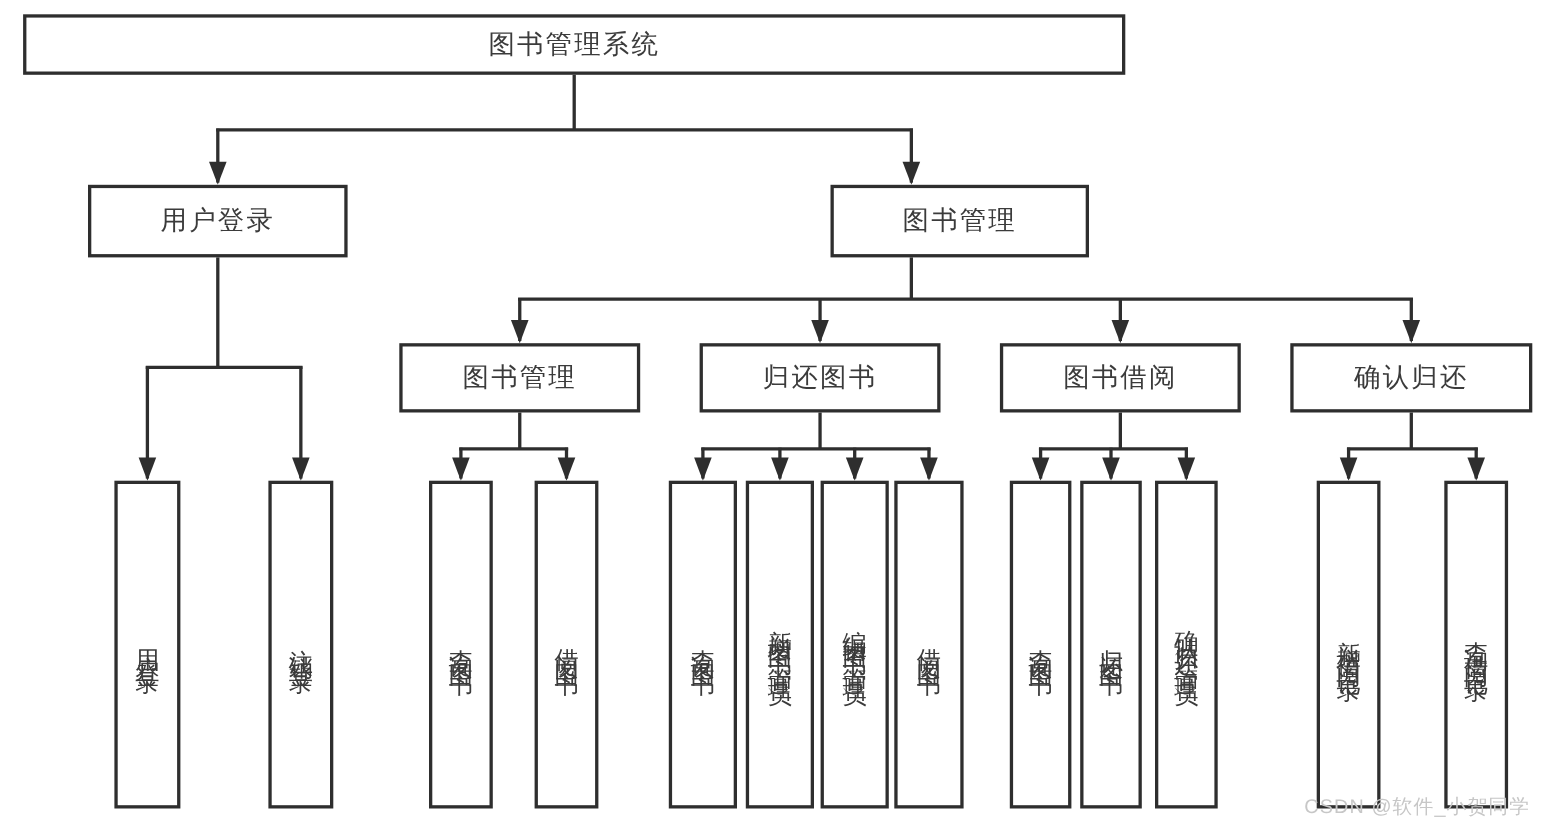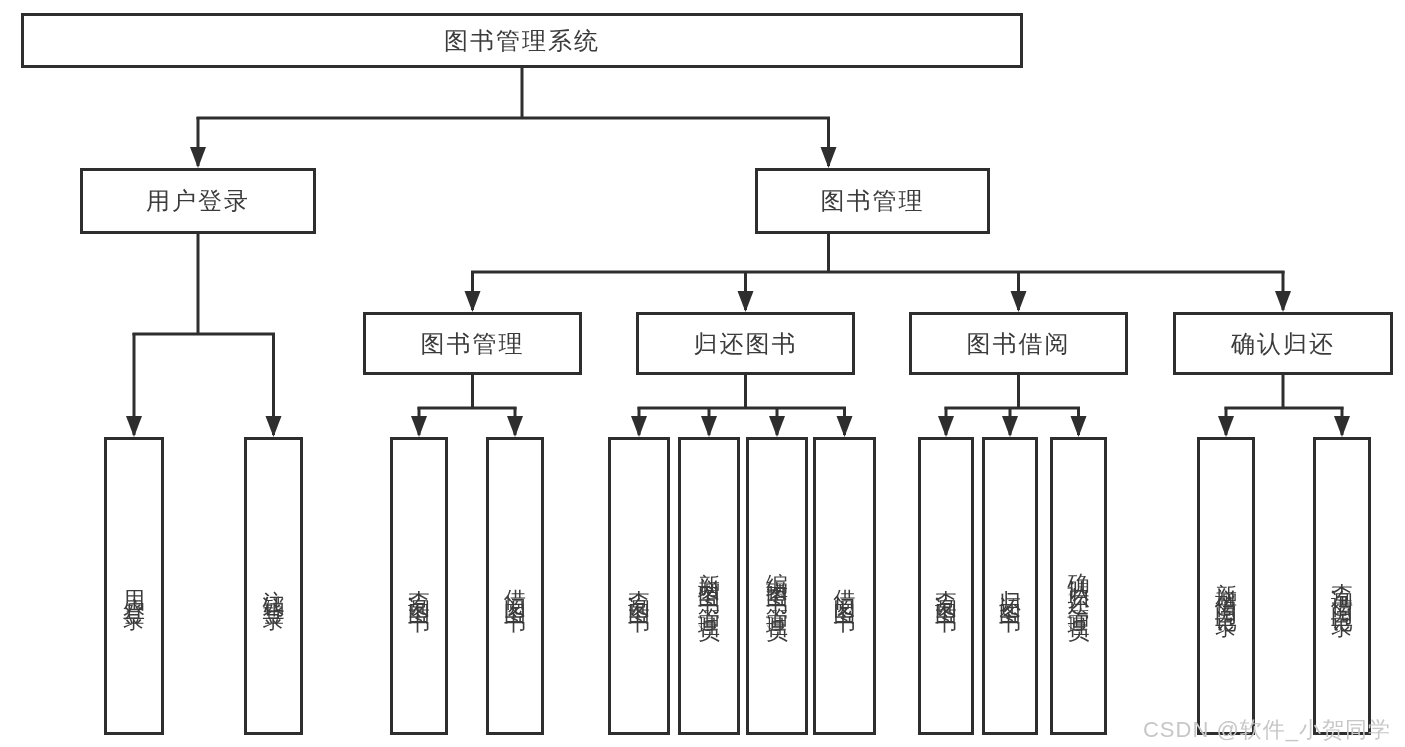--- a/index.html
+++ b/index.html
@@ -16,21 +16,21 @@
     display: flex; align-items: center; justify-content: center;
     font-size: 24px; color: #3b3b3b; letter-spacing: 2px;
     white-space: nowrap; line-height: 1;
   }
   .node.v {
     writing-mode: vertical-rl; text-orientation: mixed;
     font-size: 22px; letter-spacing: 7px;
   }
   .watermark {
     position: absolute; right: 14px; bottom: 2px;
-    font-size: 22px; color: #c7c7c7; letter-spacing: 1px;
+    font-size: 18px; color: #c7c7c7; letter-spacing: 1px;
     z-index: 5; white-space: nowrap;
   }
 </style>
 </head>
 <body>
 
 <div id="stage">
   <svg id="connectors" width="1405" height="747">
     <defs>
       <marker id="arrowhead" markerUnits="userSpaceOnUse" markerWidth="26" markerHeight="20" refX="20" refY="9" orient="auto">

